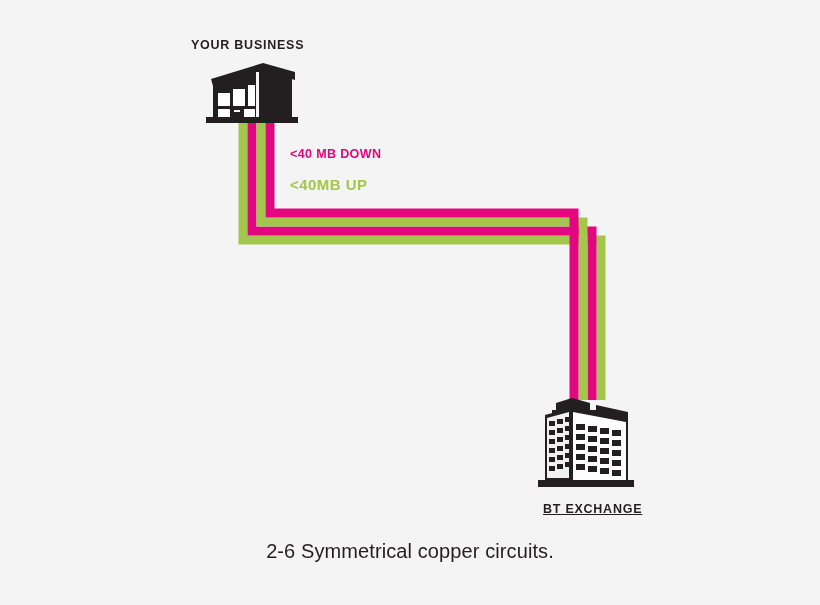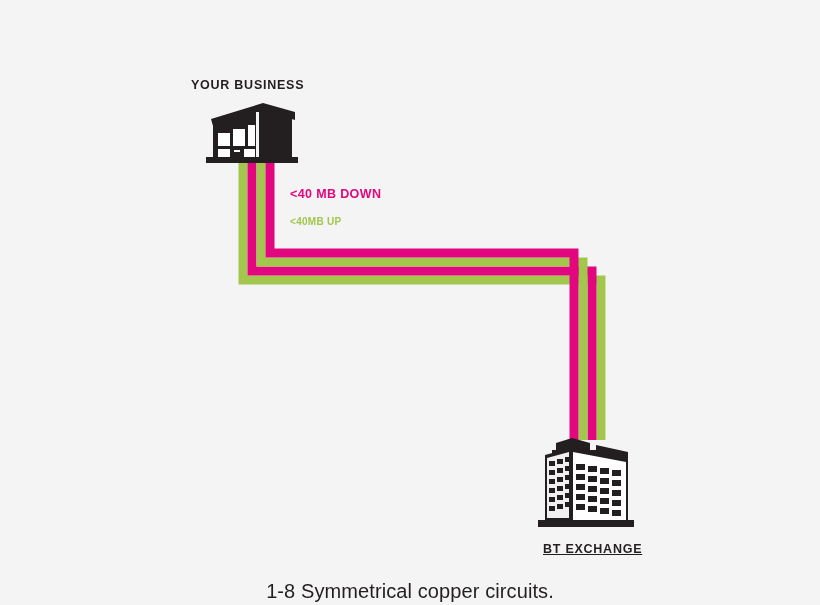--- a/index.html
+++ b/index.html
@@ -11,21 +11,20 @@
     height: 605px;
     background: #f4f4f4;
     font-family: "Liberation Sans", sans-serif;
     overflow: hidden;
     position: relative;
   }
   #diagram-root {
     position: relative;
     width: 820px;
     height: 546px;
-    margin-top: 40px;
   }
   svg.layer {
     position: absolute;
     left: 0;
     top: 0;
     width: 820px;
     height: 605px;
   }
   .lbl {
     position: absolute;
@@ -53,21 +52,21 @@
     left: 290px;
     top: 147px;
     font-size: 12.5px;
     font-weight: 700;
     letter-spacing: 0.03em;
     text-align: center;
   }
   #label-up-speed {
     left: 290px;
     top: 176px;
-    font-size: 10px;
+    font-size: 15px;
     font-weight: 700;
     letter-spacing: 0.03em;
   }
   #label-circuits {
     left: 238px;
     top: 258px;
     font-size: 12.5px;
     font-weight: 400;
     letter-spacing: 0.05em;
   }
@@ -193,15 +192,15 @@
 
   <div class="lbl" id="label-your-business">YOUR BUSINESS</div>
 
   <div class="lbl" id="label-down-speed" style="color:#e2067f">&lt;40 MB DOWN</div>
 
   <div class="lbl" id="label-up-speed" style="color:#a3c64c">&lt;40MB UP</div>
 
 
   <div class="lbl" id="label-bt-exchange">BT EXCHANGE</div>
 
-  <div id="caption">1-8 Symmetrical copper circuits.</div>
+  <div id="caption">2-6 Symmetrical copper circuits.</div>
 
 </div>
 
 </body></html>

